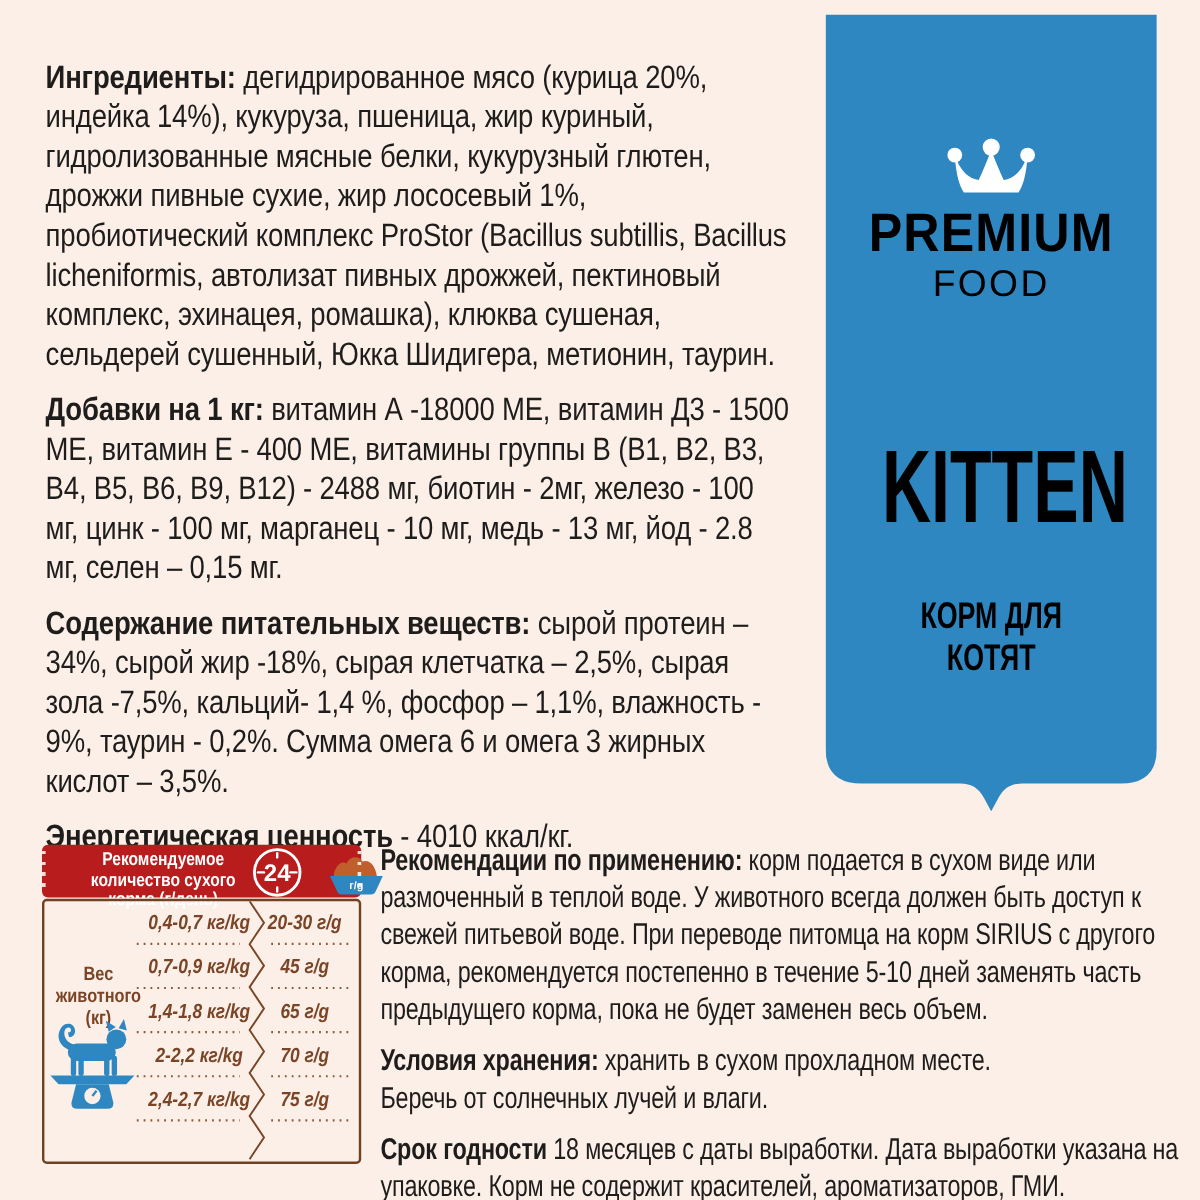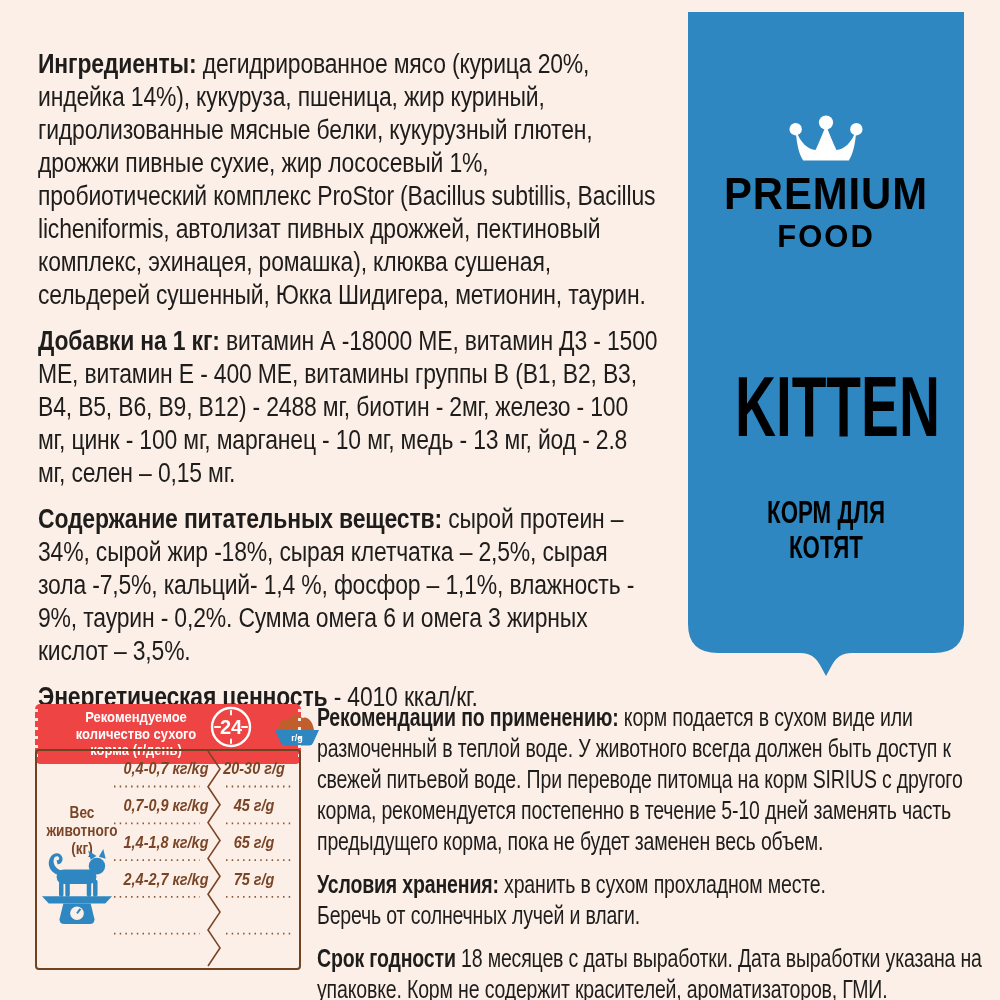--- a/index.html
+++ b/index.html
@@ -20,30 +20,30 @@
   .left-col .para{margin:0 0 13px 0;}
   .plabel{font-weight:700;}
 
   
   .panel-shape{position:absolute;left:688px;top:0;width:276px;height:664px;}
   .panel-content{position:absolute;left:688px;top:0;width:276px;height:664px;color:#000000;}
   .crown{position:absolute;left:98px;top:103px;width:80px;height:55px;}
   .brand1{position:absolute;left:0;top:156px;width:276px;text-align:center;
     font-size:45px;font-weight:700;letter-spacing:1px;transform:scaleX(.93);}
   .brand2{position:absolute;left:0;top:207px;width:276px;text-align:center;
-    font-size:31px;font-weight:700;letter-spacing:2px;}
+    font-size:31px;font-weight:400;letter-spacing:2px;}
   .product{position:absolute;left:0;top:351px;width:276px;text-align:center;
     font-size:86px;font-weight:700;line-height:1;transform:scaleX(.66);}
   .subtitle{position:absolute;left:38px;top:483px;width:200px;text-align:center;
     font-size:31px;font-weight:700;line-height:35px;transform:scaleX(.72);}
 
   
   .thead{
-    position:absolute;left:35px;top:692px;width:266px;height:60px;
-    background:#ef4444;border-radius:5px;color:#fff;
+    position:absolute;left:35px;top:692px;width:266px;height:44px;
+    background:#b91c1c;border-radius:5px;color:#fff;
   }
   .thead::before,.thead::after{
     content:"";position:absolute;top:5px;bottom:5px;width:3px;
     background:repeating-linear-gradient(to bottom,rgba(255,255,255,.85) 0 3px,transparent 3px 9px);
   }
   .thead::before{left:0;}
   .thead::after{right:0;}
   .ttitle{
     position:absolute;left:6px;top:5px;width:190px;text-align:center;
     font-size:15.5px;font-weight:700;line-height:16.5px;transform:scaleX(.84);
@@ -174,20 +174,24 @@
       </div>
       <div class="trow">
         <span class="cell w">0,7-0,9 кг/kg</span>
         <span class="cell a">45 г/g</span>
       </div>
       <div class="trow">
         <span class="cell w">1,4-1,8 кг/kg</span>
         <span class="cell a">65 г/g</span>
       </div>
       <div class="trow">
+        <span class="cell w">2-2,2 кг/kg</span>
+        <span class="cell a">70 г/g</span>
+      </div>
+      <div class="trow">
         <span class="cell w">2,4-2,7 кг/kg</span>
         <span class="cell a">75 г/g</span>
       </div>
     </div>
   </div>
 
   <div class="br-col">
     <p class="para"><b class="plabel">Рекомендации по применению:</b> <span>корм подается в сухом виде или размоченный в теплой воде.  У животного всегда должен быть доступ к свежей питьевой воде. При переводе питомца на корм SIRIUS с другого корма, рекомендуется постепенно в течение 5-10 дней заменять часть предыдущего корма, пока не будет заменен весь объем.</span></p>
     <p class="para"><b class="plabel">Условия хранения:</b> <span>хранить в сухом прохладном месте.</span><span class="bline">Беречь от солнечных лучей и влаги.</span></p>
     <p class="para"><b class="plabel">Срок годности</b> <span>18 месяцев с даты выработки. Дата выработки указана на упаковке. Корм не содержит  красителей, ароматизаторов, ГМИ.</span></p>

